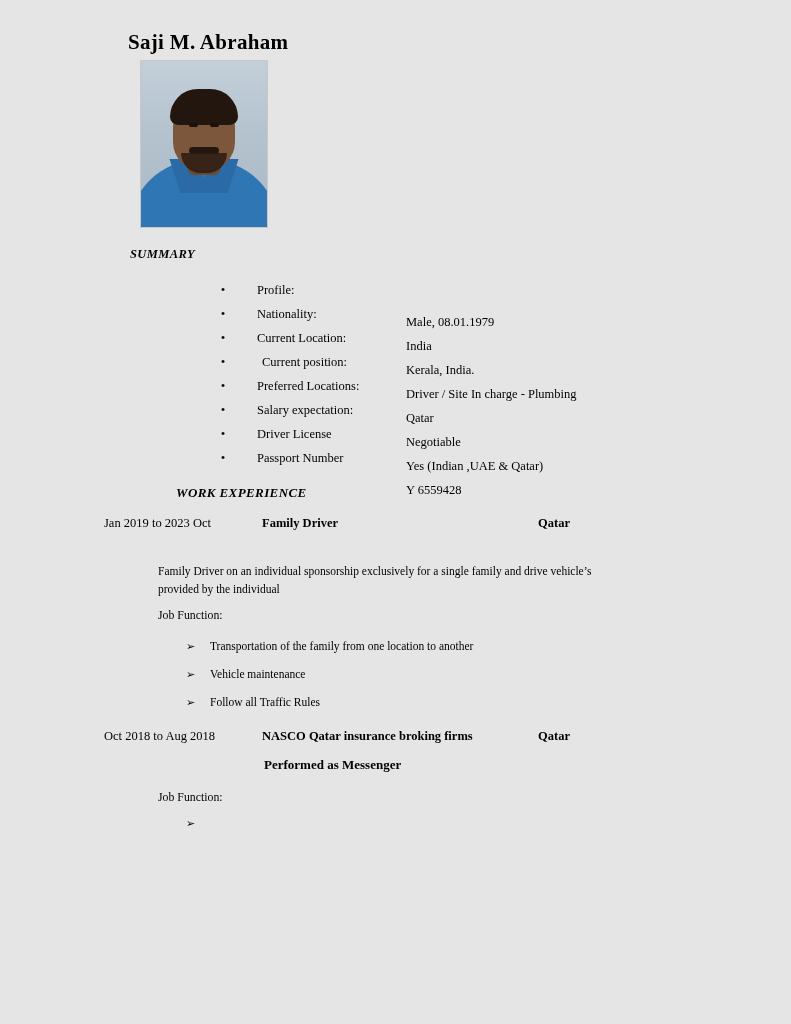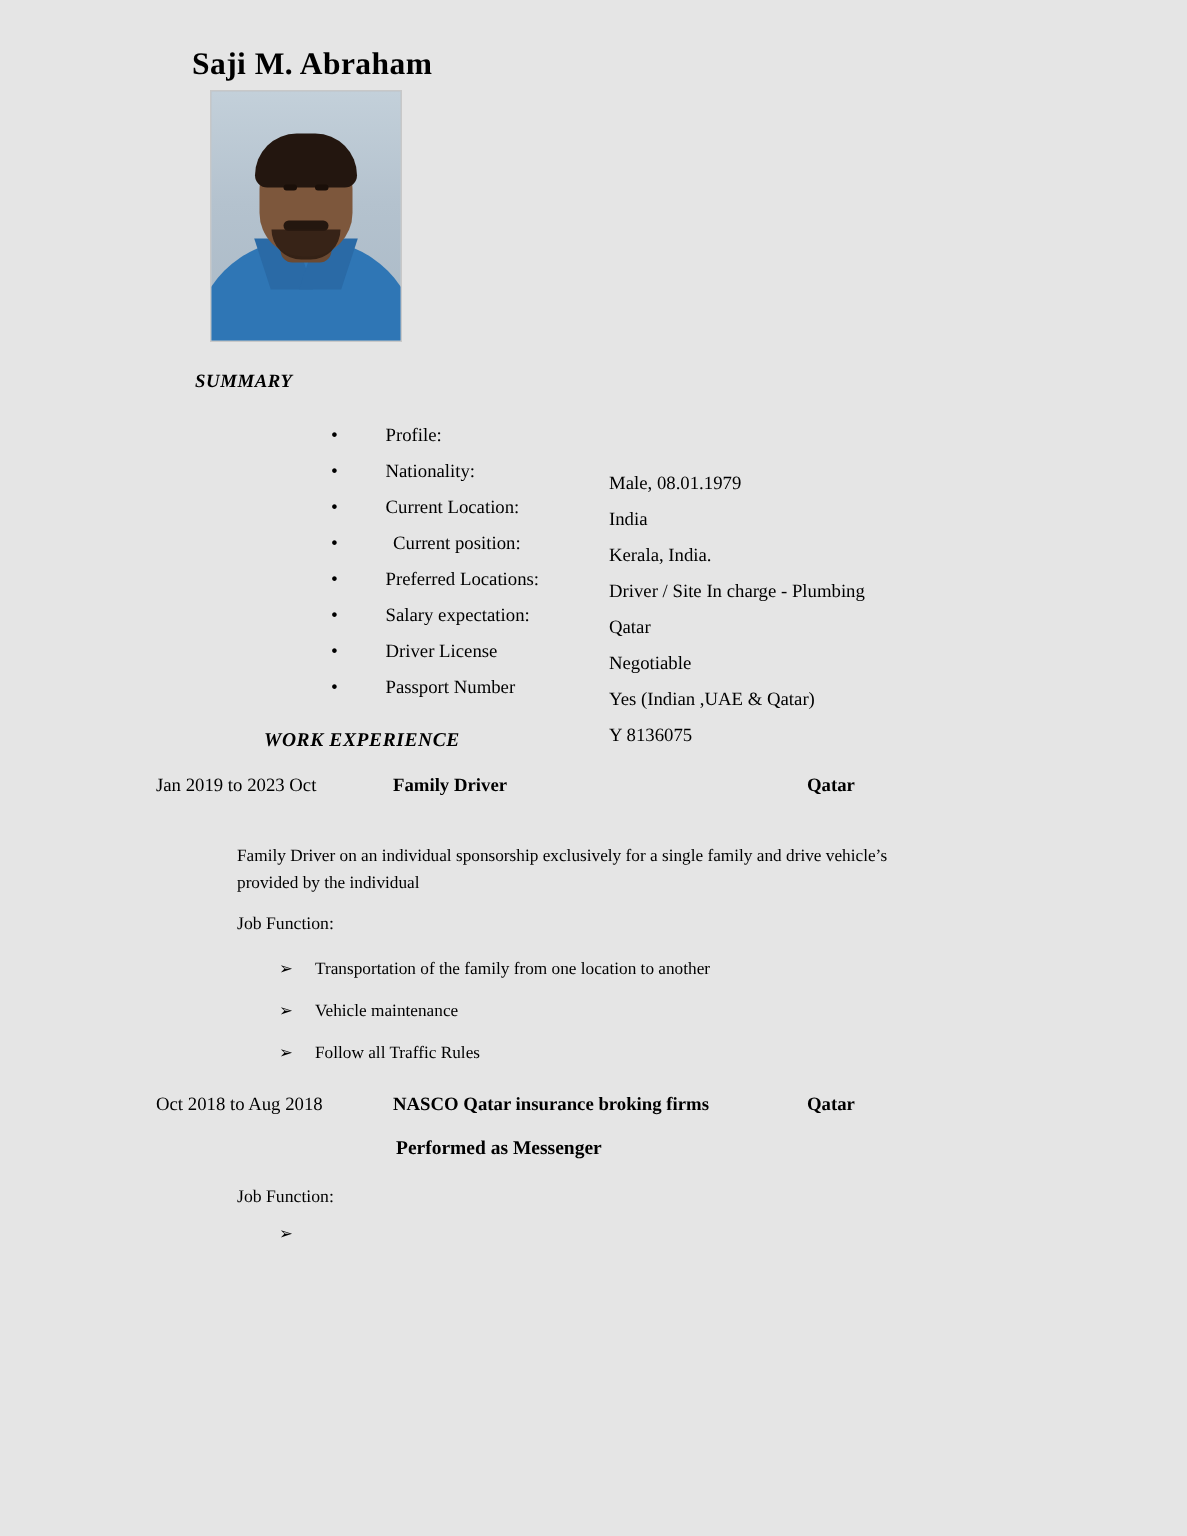--- a/index.html
+++ b/index.html
@@ -329,21 +329,21 @@
       <span class="val">Negotiable</span>
     </div>
     <div class="summary-row">
       <span class="bullet">•</span>
       <span class="lbl">Driver License</span>
       <span class="val">Yes (Indian ,UAE &amp; Qatar)</span>
     </div>
     <div class="summary-row">
       <span class="bullet">•</span>
       <span class="lbl">Passport Number</span>
-      <span class="val">Y 8136075</span>
+      <span class="val">Y 6559428</span>
     </div>
   </div>
 
   <div class="sec-work">WORK EXPERIENCE</div>
 
   <div class="job" style="left:104px; top:516px;">
     <span class="dates">Jan 2019 to 2023  Oct</span>
     <span class="company">Family Driver</span>
     <span class="location">Qatar</span>
   </div>

